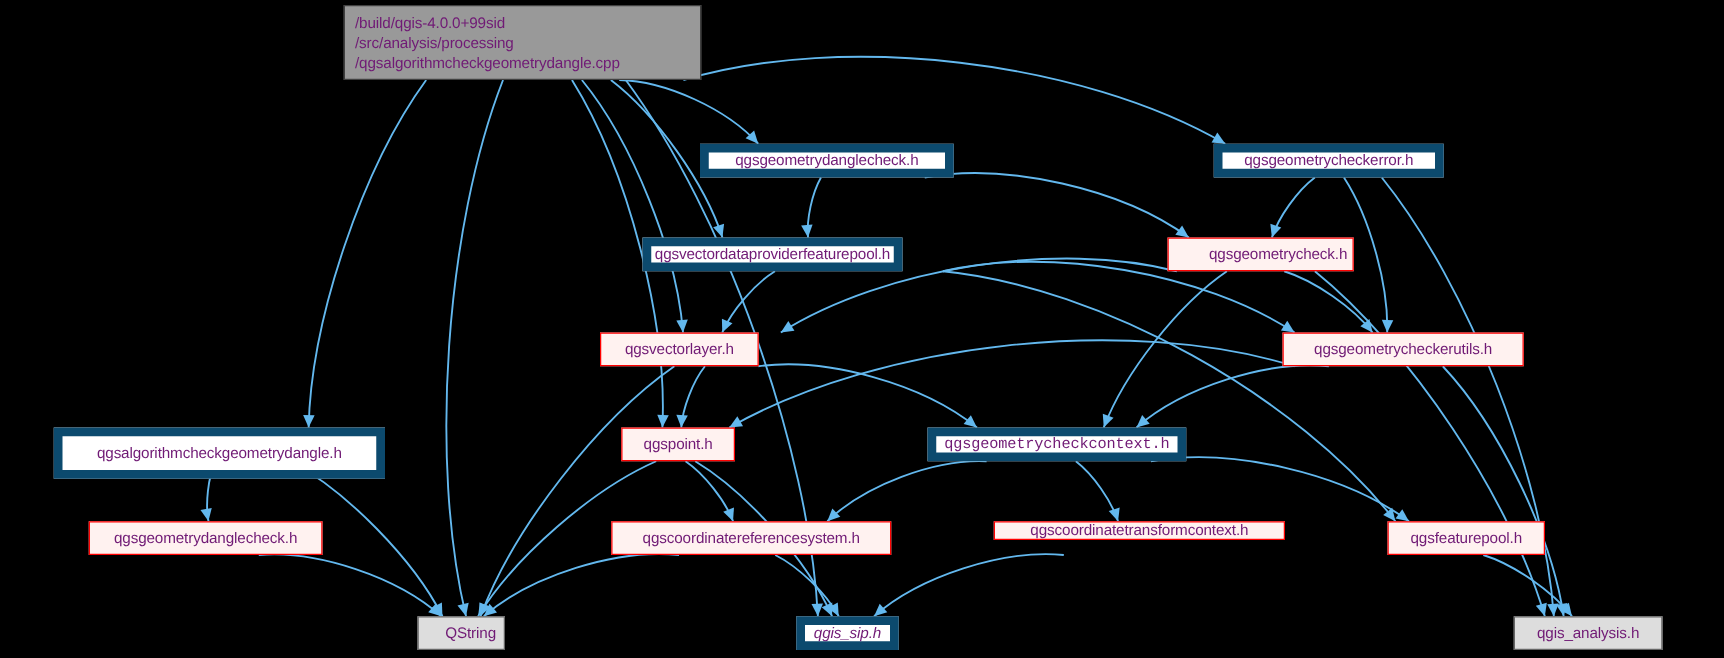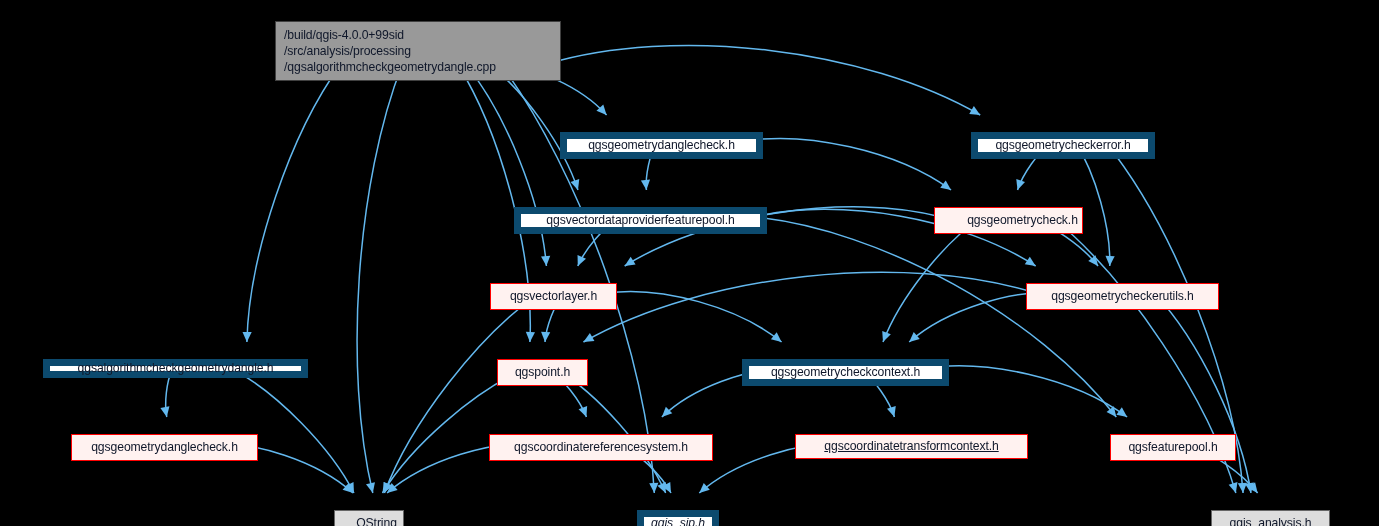--- a/index.html
+++ b/index.html
@@ -13,25 +13,24 @@
   }
   #edges{position:absolute;left:0;top:0;width:1379px;height:526px;}
   .node{
     position:absolute;
     box-sizing:border-box;
     display:flex;
     align-items:center;
     justify-content:center;
     font-size:12.2px;
     line-height:1.18;
-    color:#0f172a;
+    color:#701a75;
     white-space:pre;
     text-align:center;
     letter-spacing:-0.1px;
-    margin-top:17px;
   }
   
   .node.root{
     background:#999999;
     border:1px solid #404040;
     text-align:left;
     justify-content:flex-start;
     padding:4px 6px 4px 8px;
     line-height:1.33;
     font-size:12.2px;
@@ -135,28 +134,28 @@
       <polygon points="699.2744444444445,493 703.7574437847265,482.9470045799756 709.8250820032929,489.8624775535756" fill="#63b8ee"></polygon>
       <path d="M1186.65,444 C1210.8303333333333,451.4756666666667 1242.052,473.03566666666666 1257.6083333333333,493" fill="none" stroke="#63b8ee" stroke-width="1.5"></path>
       <polygon points="1257.6083333333333,493 1247.8334019767974,487.9392967904641 1255.090415762584,482.2845862839127" fill="#63b8ee"></polygon>
     </svg>
   <div id="nodes">
       <div class="node root" style="left: 275px; top: 4px; width: 286px; height: 60px;">/build/qgis-4.0.0+99sid
 /src/analysis/processing
 /qgsalgorithmcheckgeometrydangle.cpp</div>
       <div class="node hdr" style="left: 560px; top: 115px; width: 203px; height: 27px;">qgsgeometrydanglecheck.h</div>
       <div class="node hdr" style="left: 971px; top: 115px; width: 184px; height: 27px;">qgsgeometrycheckerror.h</div>
-      <div class="node hdr" style="left: 514px; top: 190px; width: 253px; height: 27px;">qgsvectordataproviderfeaturepool.h</div>
+      <div class="node hdr" style="left: 514px; top: 190px; width: 208px; height: 27px;">qgsvectordataproviderfeaturepool.h</div>
       <div class="node hdr-red" style="left: 934px; top: 190px; width: 149px; height: 27px; padding-left: 28px;">qgsgeometrycheck.h</div>
-      <div class="node hdr-red" style="left: 490px; top: 266px; width: 127px; height: 27px;">qgsvectorlayer.h</div>
+      <div class="node hdr-red" style="left: 480px; top: 266px; width: 127px; height: 27px;">qgsvectorlayer.h</div>
       <div class="node hdr-red" style="left: 1026px; top: 266px; width: 193px; height: 27px;">qgsgeometrycheckerutils.h</div>
-      <div class="node hdr" style="left: 43px; top: 342px; width: 265px; height: 19px;">qgsalgorithmcheckgeometrydangle.h</div>
+      <div class="node hdr" style="left: 43px; top: 342px; width: 265px; height: 41px;">qgsalgorithmcheckgeometrydangle.h</div>
       <div class="node hdr-red" style="left: 497px; top: 342px; width: 91px; height: 27px;">qgspoint.h</div>
-      <div class="node hdr" style="left: 742px; top: 342px; width: 207px; height: 27px;">qgsgeometrycheckcontext.h</div>
+      <div class="node hdr" style="left: 742px; top: 342px; width: 207px; height: 27px; font-family: Liberation Mono, monospace;">qgsgeometrycheckcontext.h</div>
       <div class="node hdr-red" style="left: 71px; top: 417px; width: 187px; height: 27px;">qgsgeometrydanglecheck.h</div>
       <div class="node hdr-red" style="left: 489px; top: 417px; width: 224px; height: 27px;">qgscoordinatereferencesystem.h</div>
-      <div class="node hdr-red" style="left: 795px; top: 417px; width: 233px; height: 25px; text-decoration: underline;">qgscoordinatetransformcontext.h</div>
+      <div class="node hdr-red" style="left: 795px; top: 417px; width: 233px; height: 15px;">qgscoordinatetransformcontext.h</div>
       <div class="node hdr-red" style="left: 1110px; top: 417px; width: 126px; height: 27px;">qgsfeaturepool.h</div>
       <div class="node sys" style="left: 334px; top: 493px; width: 70px; height: 27px; padding-left: 15px;">QString</div>
       <div class="node hdr" style="left: 637px; top: 493px; width: 82px; height: 27px; font-style: italic;">qgis_sip.h</div>
       <div class="node sys" style="left: 1211px; top: 493px; width: 119px; height: 27px;">qgis_analysis.h</div>
     </div>
 </div>
 
 </body></html>

